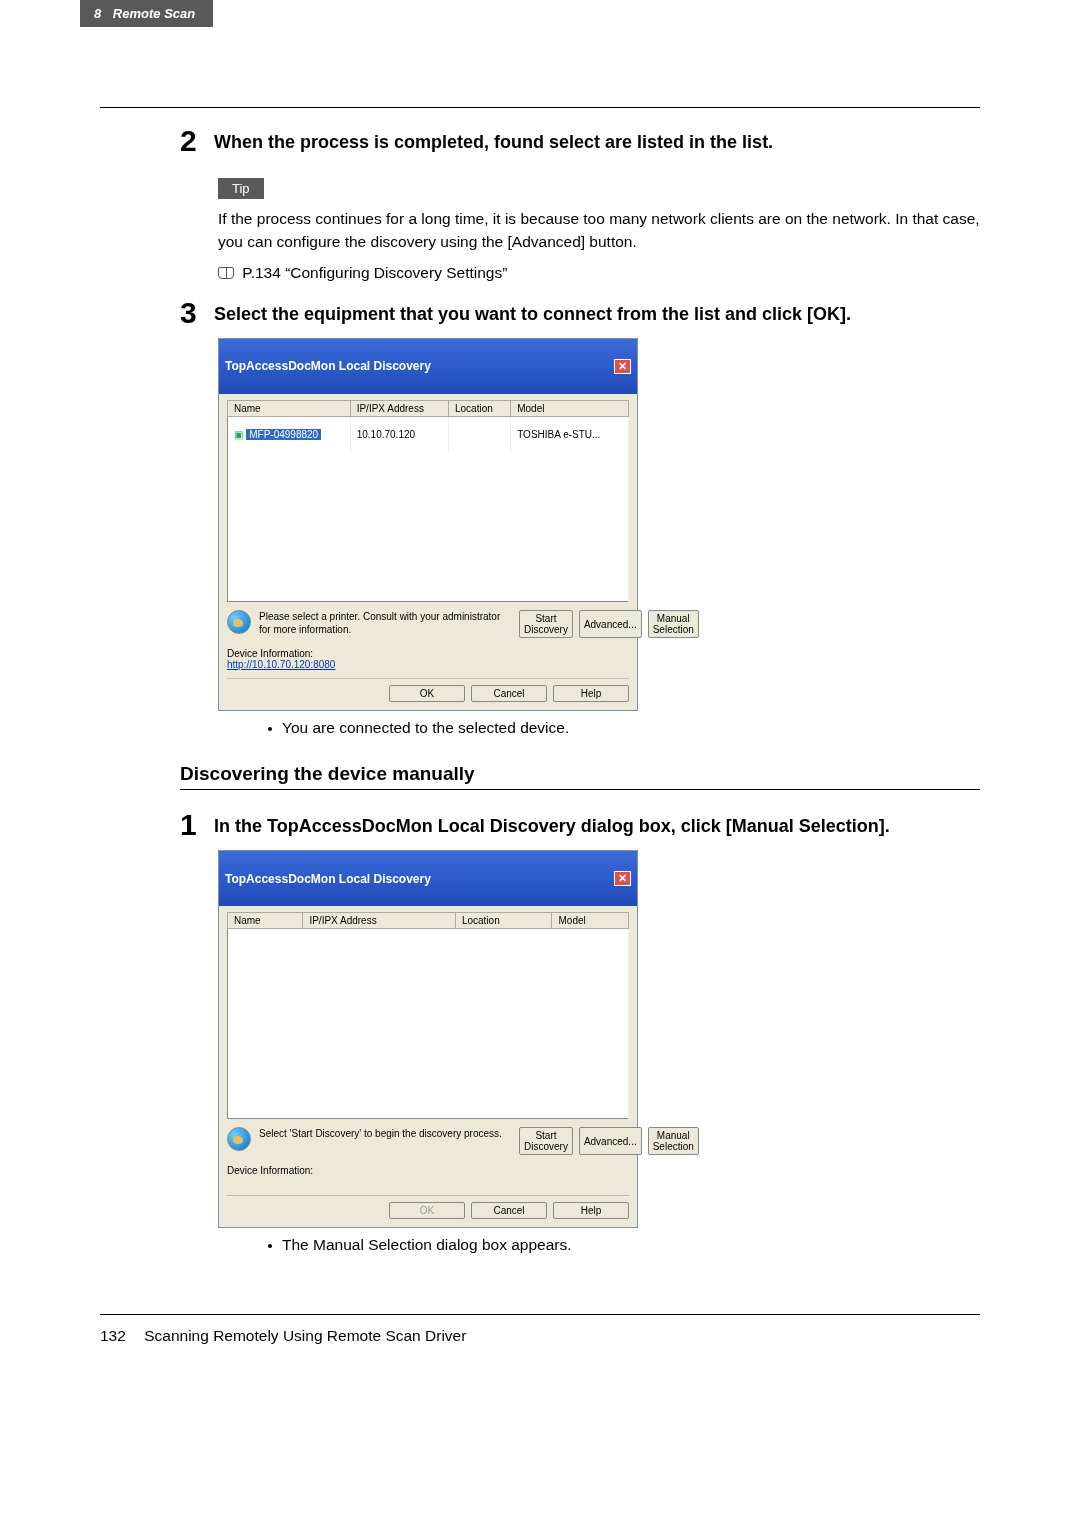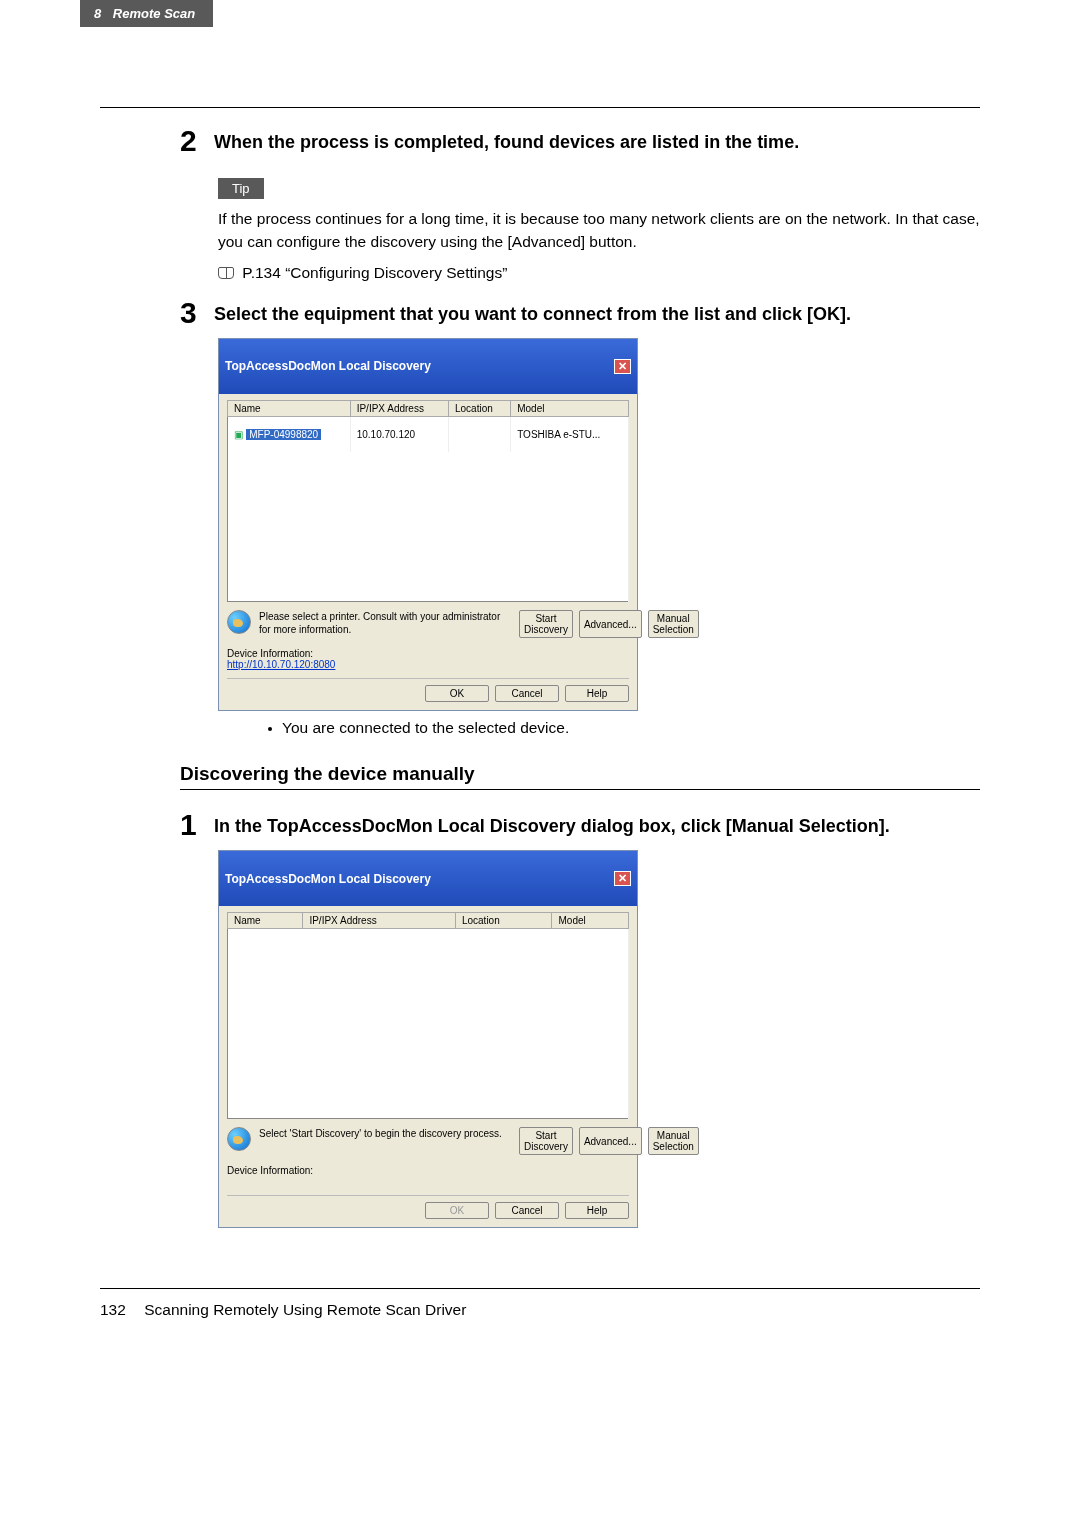--- a/index.html
+++ b/index.html
@@ -203,21 +203,21 @@
     text-decoration: underline;
   }
   .dialog .bottom-row {
     border-top: 1px solid #bbb;
     margin-top: 8px;
     padding-top: 6px;
     display: flex;
     justify-content: flex-end;
     gap: 6px;
   }
-  .dialog .bottom-row button.dlg { width: 64px; }
+  .dialog .bottom-row button.dlg { width: 76px; }
   .dialog .bottom-row button.disabled { color: #999; }
 
   .bullet-note {
     font-size: 15.5px;
     margin-top: 4px;
     margin-bottom: 26px;
     padding-left: 50px;
   }
   .bullet-note .dot {
     display: inline-block;
@@ -262,21 +262,21 @@
 <div class="header-tab">
   <span class="num">8</span>
   <span class="title">Remote Scan</span>
 </div>
 
 <div class="page-body">
   <hr class="top-rule">
 
   <div class="step">
     <div class="step-num">2</div>
-    <div class="step-text">When the process is completed, found devices are listed in the time.</div>
+    <div class="step-text">When the process is completed, found select are listed in the list.</div>
   </div>
   <div class="indent-block">
     <div class="tip-label">Tip</div>
     <div class="tip-text">If the process continues for a long time, it is because too many network clients are on the network.  In that case, you can configure the discovery using the [Advanced] button.</div>
     <div class="ref-line">
       <span class="book-icon"></span>
       <span>P.134 “Configuring Discovery Settings”</span>
     </div>
   </div>
 
@@ -380,20 +380,23 @@
         <div class="devinfo">
           <span>Device Information:</span><br>&nbsp;
         </div>
         <div class="bottom-row">
           <button class="dlg disabled">OK</button>
           <button class="dlg">Cancel</button>
           <button class="dlg">Help</button>
         </div>
       </div>
     </div>
+    <div class="bullet-note">
+      <span class="dot"></span><span>The Manual Selection dialog box appears.</span>
+    </div>
   </div>
 
   <hr class="bottom-rule">
   <div class="footer">
     <span class="pgnum">132</span>
     <span>Scanning Remotely Using Remote Scan Driver</span>
   </div>
 </div>
 
 

